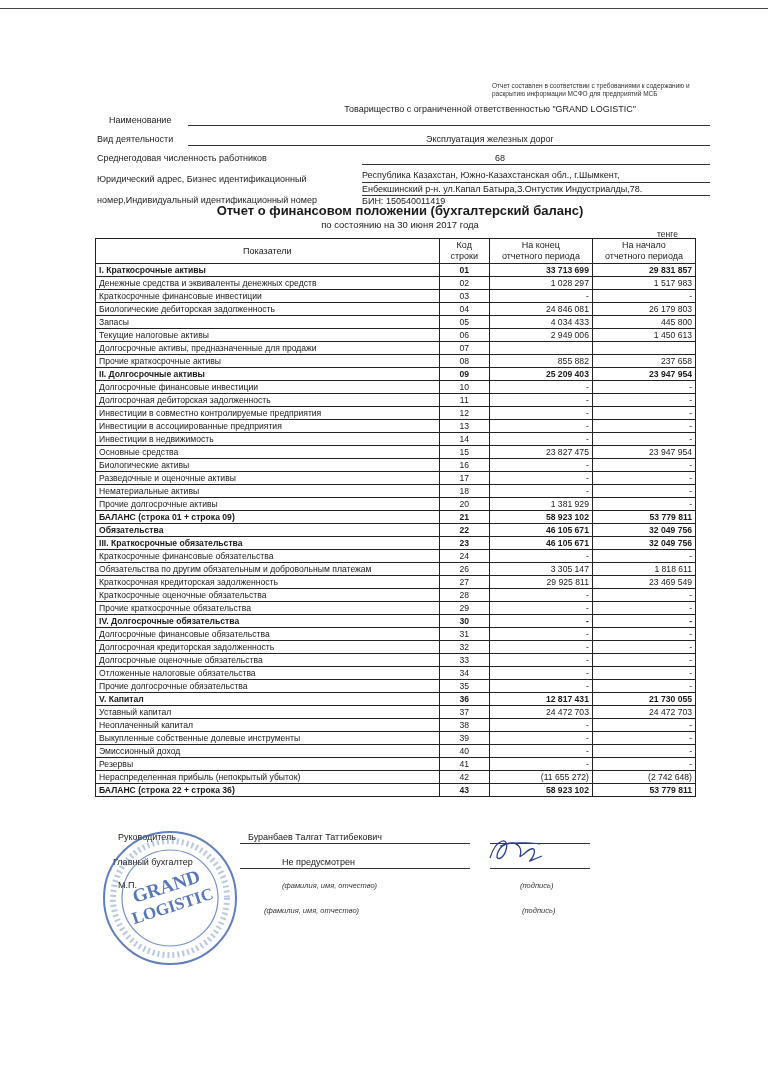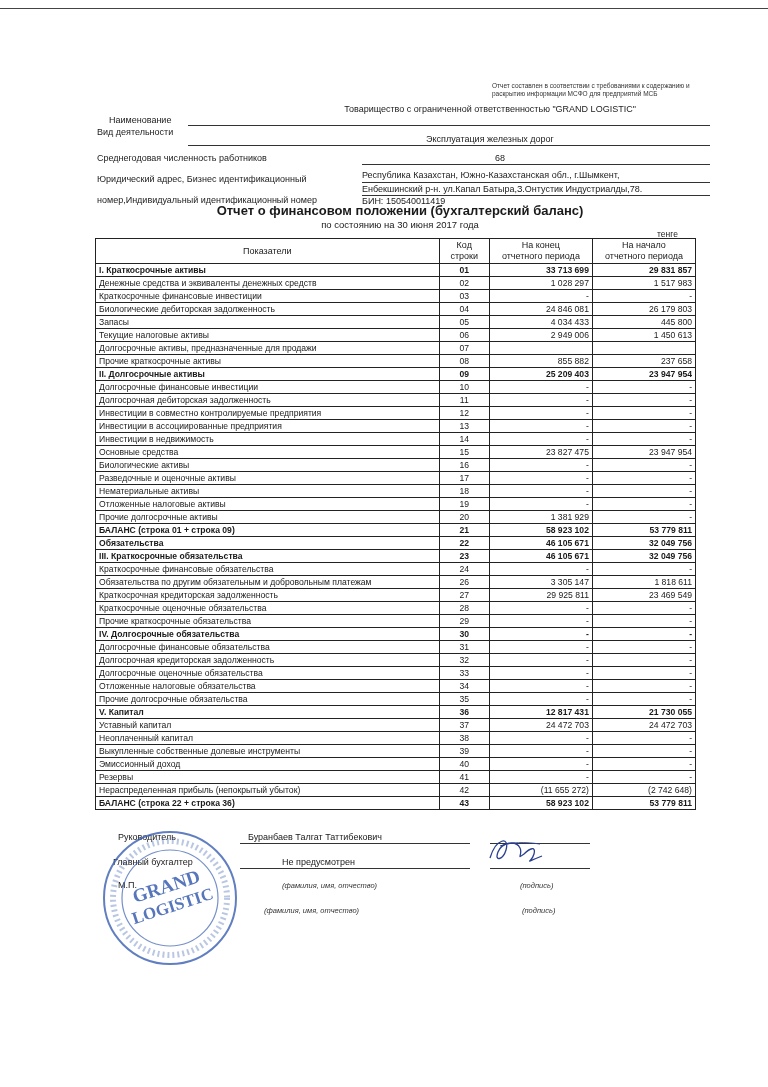--- a/index.html
+++ b/index.html
@@ -31,21 +31,21 @@
 
 <div class="topline"></div>
 
 <div class="note">Отчет составлен в соответствии с требованиями к содержанию и раскрытию информации МСФО для предприятий МСБ</div>
 
 <div class="org">
   <div class="val" style="left:180px;top:4px;width:440px;">Товарищество с ограниченной ответственностью "GRAND LOGISTIC"</div>
   <div class="lbl" style="left:7px;top:15px;margin-left:12px;">Наименование</div>
   <div class="row-line" style="left:98px;top:25px;"></div>
 
-  <div class="lbl" style="left:7px;top:27px;">Вид деятельности</div>
+  <div class="lbl" style="left:7px;top:34px;">Вид деятельности</div>
   <div class="val" style="left:180px;top:34px;width:440px;">Эксплуатация железных дорог</div>
   <div class="row-line" style="left:98px;top:45px;"></div>
 
   <div class="lbl" style="left:7px;top:53px;">Среднегодовая численность работников</div>
   <div class="val" style="left:360px;top:53px;width:100px;">68</div>
   <div class="row-line" style="left:272px;top:64px;"></div>
 
   <div class="lbl" style="left:7px;top:74px;">Юридический адрес, Бизнес идентификационный</div>
   <div class="lbl" style="left:7px;top:87px;margin-top:8px;">номер,Индивидуальный идентификационный номер</div>
   <div class="lbl" style="left:272px;top:70px;">Республика Казахстан, Южно-Казахстанская обл., г.Шымкент,</div>
@@ -171,26 +171,20 @@
         <td class="num">-</td>
         <td class="num">-</td>
       </tr>
       <tr>
         <td class="name">Нематериальные активы</td>
         <td class="code">18</td>
         <td class="num">-</td>
         <td class="num">-</td>
       </tr>
       <tr>
-        <td class="name">Отложенные налоговые активы</td>
-        <td class="code">19</td>
-        <td class="num">-</td>
-        <td class="num">-</td>
-      </tr>
-      <tr>
         <td class="name">Прочие долгосрочные активы</td>
         <td class="code">20</td>
         <td class="num">1 381 929</td>
         <td class="num">-</td>
       </tr>
       <tr class="bold">
         <td class="name">БАЛАНС (строка 01 + строка 09)</td>
         <td class="code">21</td>
         <td class="num">58 923 102</td>
         <td class="num">53 779 811</td>

